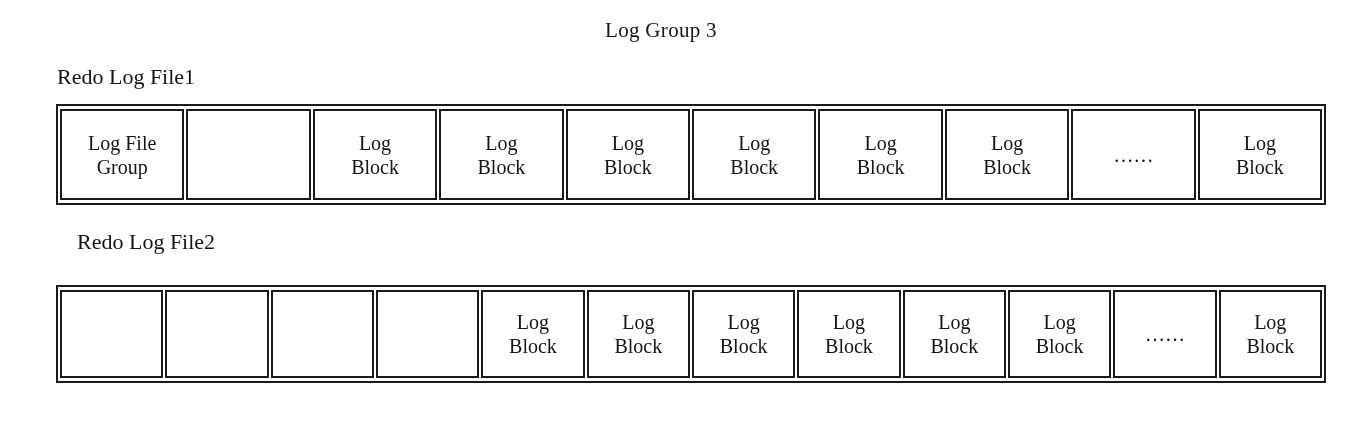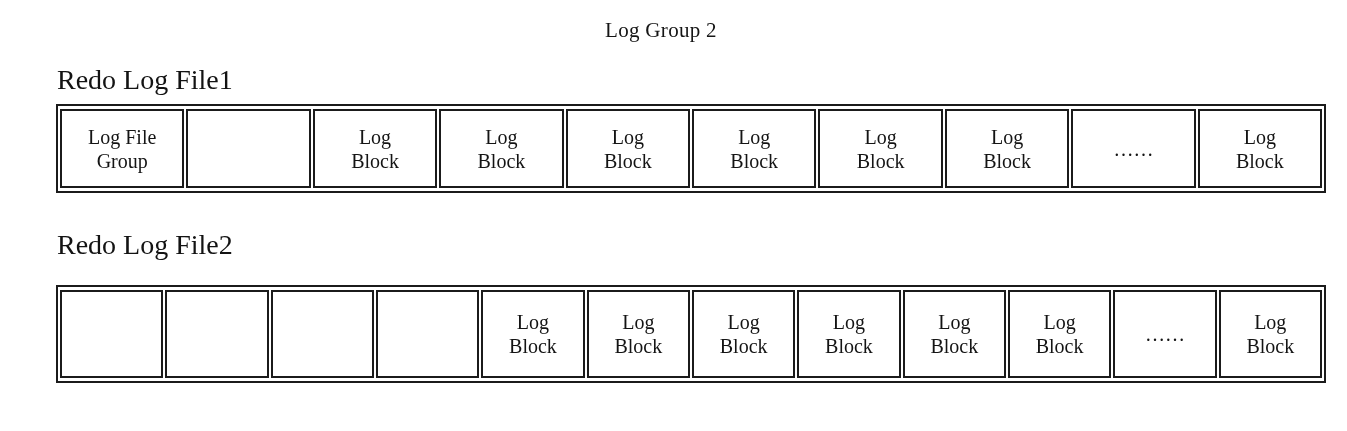--- a/index.html
+++ b/index.html
@@ -21,37 +21,37 @@
     left: 0;
     width: 1322px;
     text-align: center;
     font-size: 21px;
     letter-spacing: 0.3px;
     color: #151515;
   }
   .file-label {
     position: absolute;
     left: 57px;
-    font-size: 28px;
+    font-size: 22px;
     color: #131313;
   }
   .file-label.file1 { top: 64px; }
-  .file-label.file2 { top: 229px; }
+  .file-label.file2 { top: 229px; margin-left: 20px; }
   .row {
     position: absolute;
     left: 56px;
     width: 1270px;
     box-sizing: border-box;
     border: 2px solid #1b1b1b;
     display: flex;
     padding: 3px 2px;
     gap: 2px;
     background: #ffffff;
   }
-  .row.row1 { top: 104px; height: 89px; }
+  .row.row1 { top: 104px; height: 101px; }
   .row.row2 { top: 285px; height: 98px; }
   .cell {
     flex: 1 1 0;
     box-sizing: border-box;
     border: 2px solid #1b1b1b;
     display: flex;
     flex-direction: column;
     justify-content: center;
     align-items: center;
     text-align: center;
@@ -61,21 +61,21 @@
     background: #ffffff;
     overflow: hidden;
   }
   .cell-line {
     white-space: nowrap;
   }
 </style>
 </head>
 <body>
 
-<div class="diagram-title">Log Group 2</div>
+<div class="diagram-title">Log Group 3</div>
 
 <div class="file-label file1">Redo Log File1</div>
 
 <div class="row row1">
     <div class="cell">
       <div class="cell-line">Log File</div>
       <div class="cell-line">Group</div>
     </div>
     <div class="cell"></div>
     <div class="cell">

